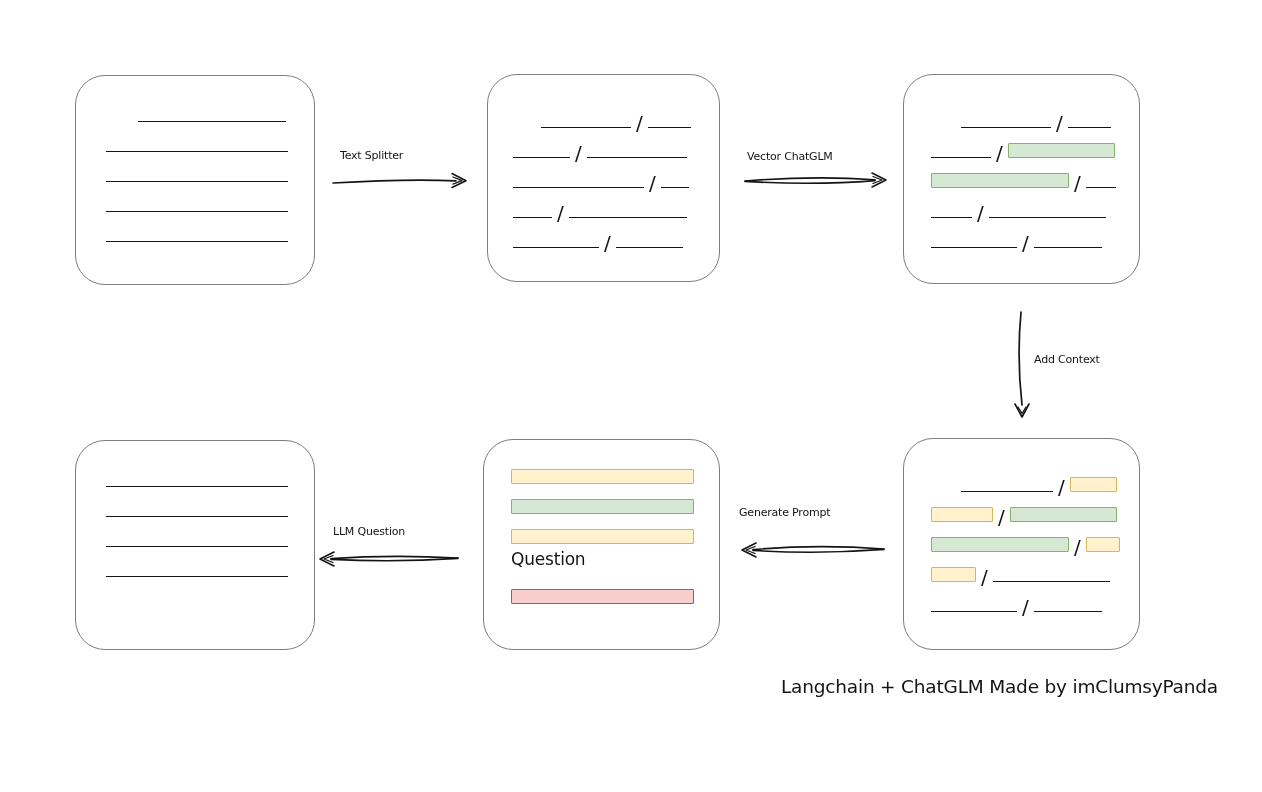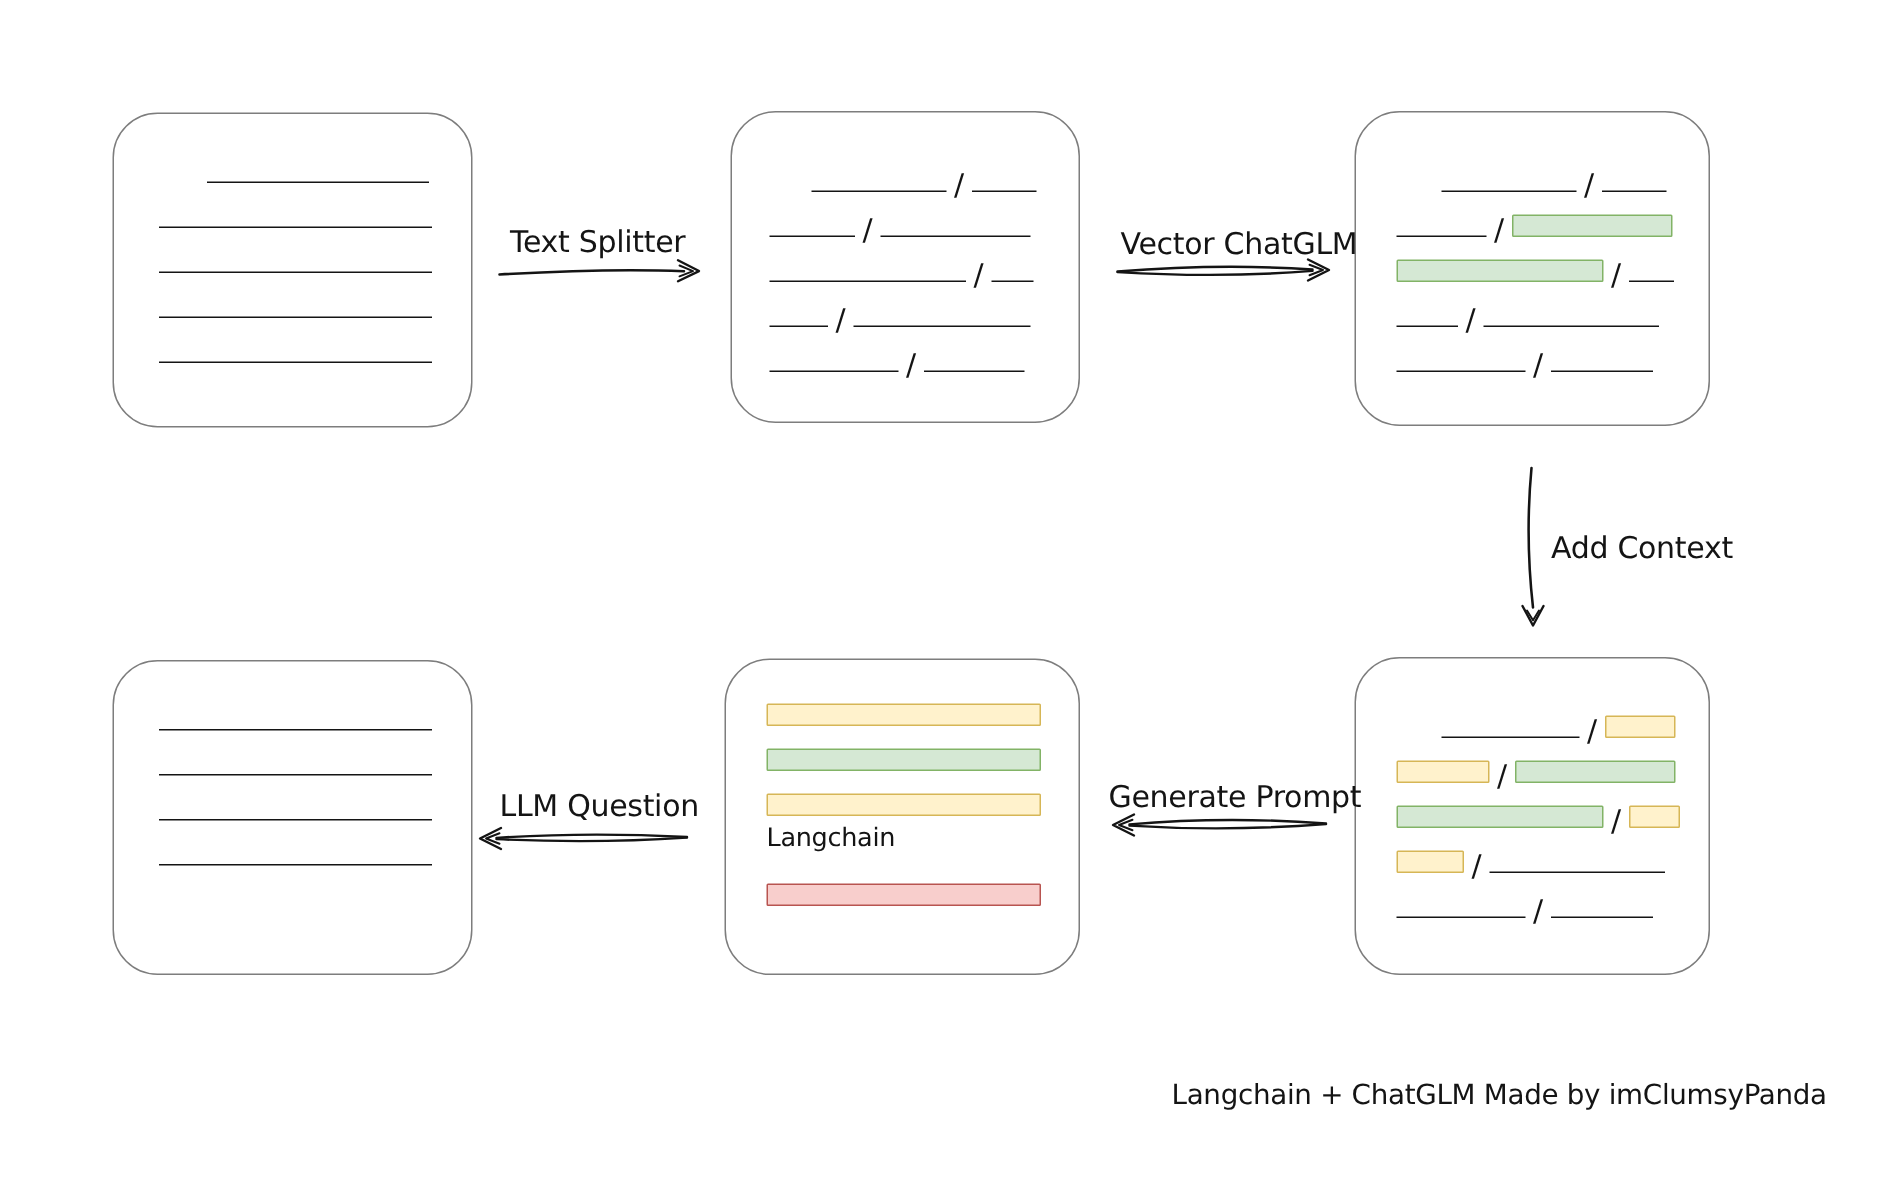--- a/index.html
+++ b/index.html
@@ -35,37 +35,37 @@
   .seg-red   {background:var(--red-fill);    border:1.2px solid var(--red-stroke);}
   .slash{
     font-size:20px; font-weight:500; line-height:1; margin:0 5px;
     transform:translateY(5px); flex:0 0 auto;
   }
   .box-label{
     height:30px; display:flex; align-items:center;
     font-size:17px; font-weight:500; letter-spacing:-0.2px;
   }
 
-  .edge-label{position:absolute; font-size:20px; font-weight:500; letter-spacing:-0.2px; white-space:nowrap;}
+  .edge-label{position:absolute; font-size:11px; font-weight:500; letter-spacing:-0.2px; white-space:nowrap;}
   .label-text-splitter  {left:340px;  top:149px;}
   .label-vector-search  {left:747px;  top:150px;}
   .label-add-context    {left:1034px; top:353px;}
-  .label-generate-prompt{left:739px;  top:519px;}
+  .label-generate-prompt{left:739px;  top:506px;}
   .label-llm-response   {left:333px;  top:525px;}
 
   .arrow{position:absolute; overflow:visible;}
   .arrow path{stroke:var(--ink); fill:none; stroke-linecap:round; stroke-linejoin:round;}
   .arrow-text-splitter  {left:330px;  top:167px; width:140px; height:26px;}
   .arrow-vector-search  {left:742px;  top:168px; width:148px; height:24px;}
   .arrow-add-context    {left:1006px; top:309px; width:30px;  height:112px;}
   .arrow-generate-prompt{left:737px;  top:537px; width:150px; height:24px;}
   .arrow-llm-response   {left:316px;  top:546px; width:145px; height:24px;}
 
   .credit{
-    position:absolute; left:781px; top:720px;
+    position:absolute; left:781px; top:676px;
     font-size:18.5px; font-weight:500; letter-spacing:-0.2px; white-space:nowrap;
   }
 </style>
 </head>
 <body style="background: rgb(255, 255, 255);">
 
 <div class="canvas">
 
   <div class="node node-document">
       <div class="seg-row" style="padding-left: 32px;">
@@ -168,21 +168,21 @@
   <div class="node node-prompt">
       <div class="seg-row">
         <span class="seg seg-yellow" style="width: 183px;"></span>
       </div>
       <div class="seg-row">
         <span class="seg seg-green" style="width: 183px;"></span>
       </div>
       <div class="seg-row">
         <span class="seg seg-yellow" style="width: 183px;"></span>
       </div>
-      <div class="box-label">Langchain</div>
+      <div class="box-label">Question</div>
       <div class="seg-row">
         <span class="seg seg-red" style="width: 183px;"></span>
       </div>
     </div>
   <div class="node node-answer">
       <div class="seg-row">
         <span class="seg seg-line" style="width: 182px;"></span>
       </div>
       <div class="seg-row">
         <span class="seg seg-line" style="width: 182px;"></span>

